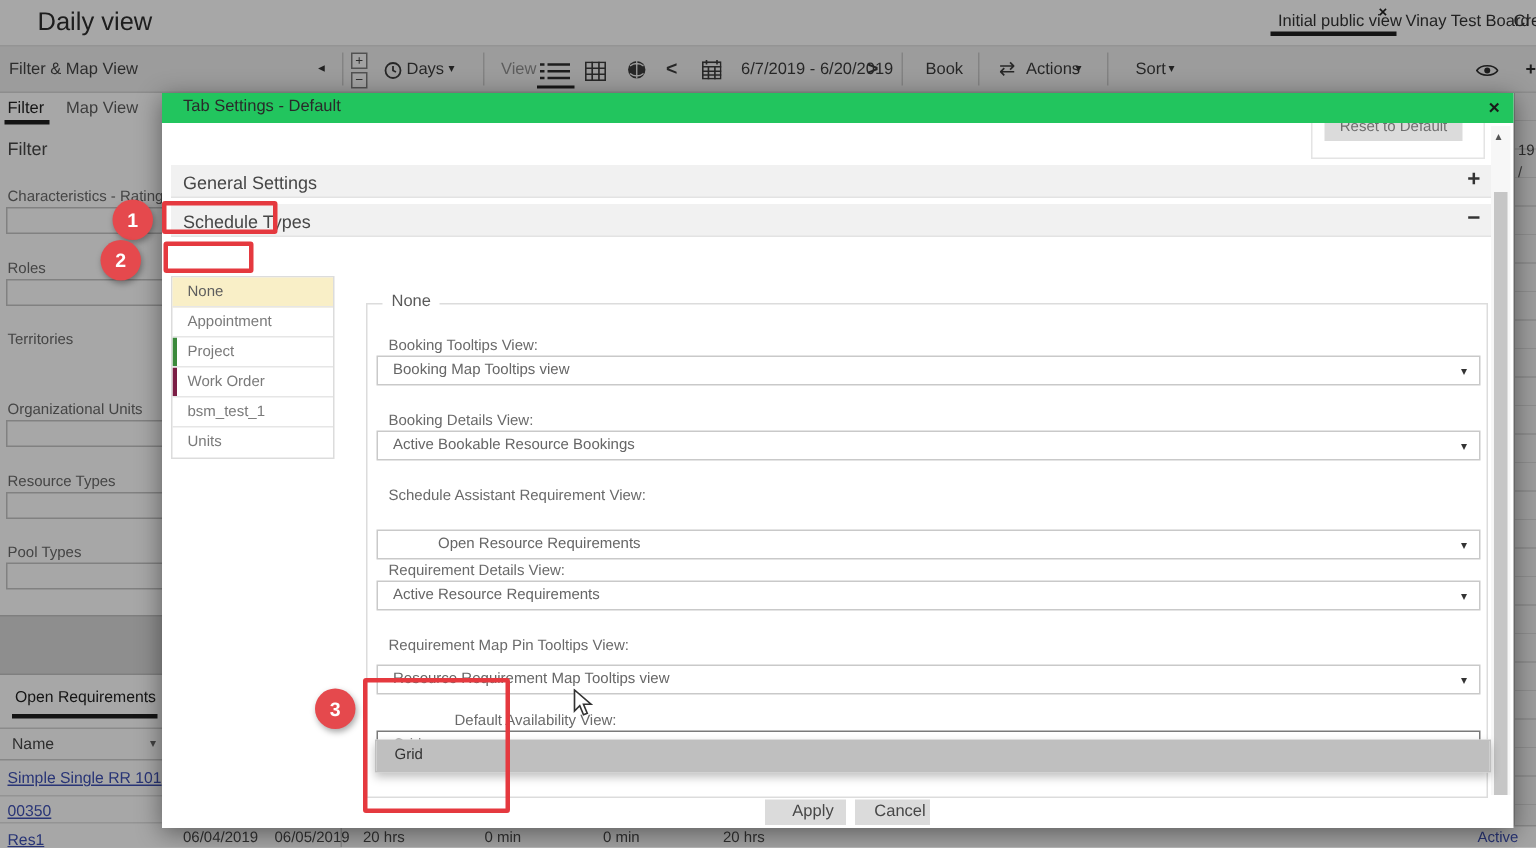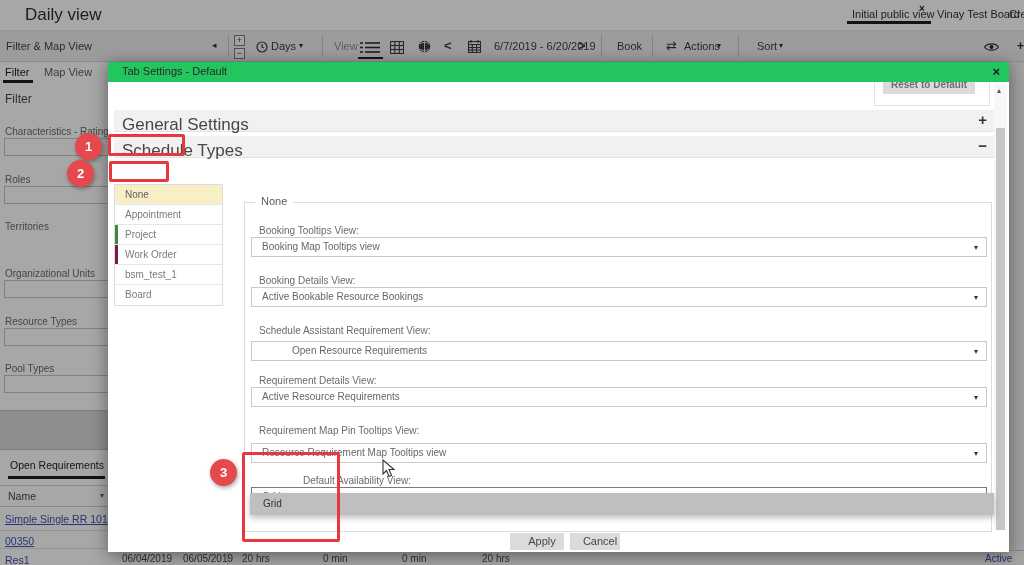--- a/index.html
+++ b/index.html
@@ -36,24 +36,24 @@
   .br-cell{top:2px;font-size:10px;color:#4A4A4A;white-space:nowrap;}
 
   
   .overlay{left:0;top:0;width:1024px;height:565px;background:rgba(0,0,0,0.345);z-index:10;}
 
   
   .modal{left:108px;top:62px;width:901px;height:490px;background:#FFFFFF;z-index:20;box-shadow:0 3px 16px rgba(0,0,0,0.45);}
   .modal-header{left:0;top:0;width:901px;height:20px;background:#22c55e;}
   .modal-title{left:14px;top:3px;font-size:11px;color:#2A2A2A;}
   .modal-close{right:9px;top:2px;font-size:13px;font-weight:bold;color:#1A1A1A;cursor:pointer;}
-  .reset-panel{left:766px;top:20px;width:116px;height:24px;background:#FFF;border:1px solid #E4E4E4;border-top:none;overflow:hidden;font-weight:bold;}
+  .reset-panel{left:766px;top:20px;width:116px;height:24px;background:#FFF;border:1px solid #E4E4E4;border-top:none;overflow:hidden;}
   .reset-btn{position:absolute;left:8px;top:-6px;width:92px;height:18px;background:#DBDBDB;color:#6E6E6E;font-size:10px;text-align:center;line-height:18px;}
   .section-bar{left:6px;width:881px;height:22px;background:#F1F1F1;border-bottom:1px solid #E3E3E3;}
-  .section-label{left:8px;top:5px;font-size:17px;color:#474747;}
+  .section-label{left:8px;top:5px;font-size:12px;color:#474747;}
   .section-toggle{right:8px;top:1px;font-size:15px;font-weight:bold;color:#333;}
   .stype-list{left:6px;top:122px;width:109px;border:1px solid #DCDCDC;background:#FFF;}
   .stype-row{position:relative;height:20px;line-height:20px;font-size:10px;color:#7A7A7A;padding-left:10px;border-bottom:1px solid #E6E6E6;overflow:hidden;white-space:nowrap;}
   .stype-row:last-child{border-bottom:none;}
   .stype-row.sel{background:#F9EFC7;color:#5E5E5E;}
   .stripe{position:absolute;left:0;top:0;width:3px;height:20px;}
   .panel{left:136px;top:140px;width:748px;height:330px;border:1px solid #DCDCDC;}
   .panel-legend{position:absolute;left:10px;top:-8px;background:#FFF;padding:0 6px;font-size:11px;color:#5A5A5A;}
   .pfield-label{left:14px;font-size:10px;color:#6A6A6A;white-space:nowrap;}
   .pselect{left:6px;width:736px;height:20px;border:1px solid #C9C9C9;background:#FFF;font-size:10px;color:#666;line-height:18px;padding-left:10px;white-space:nowrap;}
@@ -202,20 +202,24 @@
       <span class="a" style="left:100px;top:5px;font-size:8px;color:#666;">▾</span>
     </div>
     <div class="a link" style="left:5px;top:451px;">Simple Single RR 101</div>
     <div class="a" style="left:0;top:468px;width:228px;height:1px;background:#E2E2E2;"></div>
     <div class="a link" style="left:5px;top:473px;">00350</div>
     <div class="a" style="left:0;top:486px;width:228px;height:1px;background:#E2E2E2;"></div>
     <div class="a link" style="left:5px;top:492px;">Res1</div>
   </div>
 
   <div class="a grid-bg">
+    <div class="a grid-strip">
+      <span class="a txt" style="left:2px;top:33px;font-size:10px;color:#454545;">19</span>
+      <span class="a txt" style="left:2px;top:48px;font-size:10px;color:#555;">/</span>
+    </div>
     <div class="a bottom-row">
       <span class="a br-cell" style="left:-106px;">06/04/2019</span>
       <span class="a br-cell" style="left:-45px;">06/05/2019</span>
       <span class="a br-cell" style="left:14px;">20 hrs</span>
       <span class="a br-cell" style="left:95px;">0 min</span>
       <span class="a br-cell" style="left:174px;">0 min</span>
       <span class="a br-cell" style="left:254px;">20 hrs</span>
       <span class="a br-cell" style="left:757px;color:#3F51B5;">Active</span>
     </div>
   </div>
@@ -240,34 +244,34 @@
       <span class="a section-label txt">Schedule Types</span>
       <span class="a section-toggle">−</span>
     </div>
 
     <div class="a stype-list">
       <div class="stype-row sel">None</div>
       <div class="stype-row">Appointment</div>
       <div class="stype-row"><span class="stripe" style="background: rgb(60, 138, 60);"></span><span>Project</span></div>
       <div class="stype-row"><span class="stripe" style="background: rgb(123, 30, 69);"></span><span>Work Order</span></div>
       <div class="stype-row">bsm_test_1</div>
-      <div class="stype-row">Board</div>
+      <div class="stype-row">Units</div>
     </div>
 
     <div class="a panel">
       <span class="panel-legend txt">None</span>
 
       <div class="a pfield-label" style="top:22px;">Booking Tooltips View:</div>
       <div class="a pselect" style="top:34px;"><span>Booking Map Tooltips view</span><span class="sel-caret">▾</span></div>
 
       <div class="a pfield-label" style="top:72px;">Booking Details View:</div>
       <div class="a pselect" style="top:84px;"><span>Active Bookable Resource Bookings</span><span class="sel-caret">▾</span></div>
 
       <div class="a pfield-label" style="top:122px;">Schedule Assistant Requirement View:</div>
-      <div class="a pselect" style="top:138px;padding-left:40px;"><span>Open Resource Requirements</span><span class="sel-caret">▾</span></div>
+      <div class="a pselect" style="top:150px;padding-left:40px;"><span>Open Resource Requirements</span><span class="sel-caret">▾</span></div>
 
       <div class="a pfield-label" style="top:172px;">Requirement Details View:</div>
       <div class="a pselect" style="top:184px;"><span>Active Resource Requirements</span><span class="sel-caret">▾</span></div>
 
       <div class="a pfield-label" style="top:222px;">Requirement Map Pin Tooltips View:</div>
       <div class="a pselect" style="top:240px;"><span>Resource Requirement Map Tooltips view</span><span class="sel-caret">▾</span></div>
 
       <div class="a pfield-label" style="top:272px;padding-left:44px;">Default Availability View:</div>
       <div class="a pselect focused" style="top:284px;"><span>Grid</span><span class="sel-caret">▾</span></div>
     </div>

